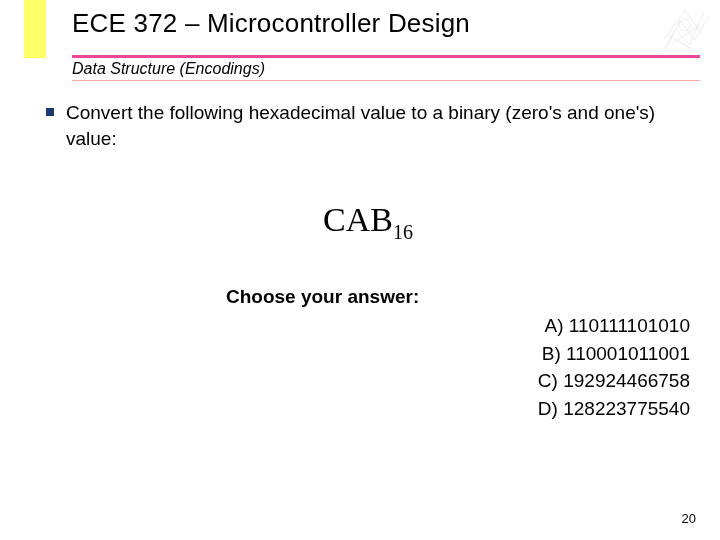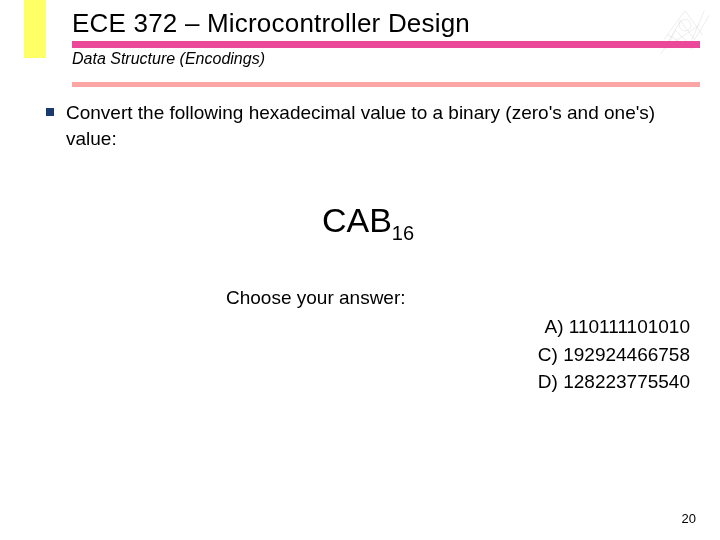--- a/index.html
+++ b/index.html
@@ -19,38 +19,38 @@
     height: 58px;
     background: #ffff66;
   }
   .header {
     position: absolute;
     left: 72px;
     top: 8px;
     right: 20px;
   }
   .title-line {
-    border-bottom: 7px solid #ec4899;
-    padding-bottom: 2px;
+    border-bottom: 3px solid #ec4899;
+    padding-bottom: 16px;
   }
   .title {
     font-size: 26px;
     color: #000;
     font-weight: normal;
     letter-spacing: 0.2px;
   }
   .subtitle {
     font-style: italic;
     font-size: 16px;
     color: #000;
     margin-top: 2px;
   }
   .subtitle-line {
-    border-bottom: 5px solid #fca5a5;
-    padding-bottom: 14px;
+    border-bottom: 1px solid #fca5a5;
+    padding-bottom: 2px;
   }
   .body-area {
     position: absolute;
     left: 46px;
     right: 30px;
     top: 100px;
   }
   .bullet-row {
     display: flex;
     align-items: flex-start;
@@ -64,37 +64,38 @@
     flex-shrink: 0;
   }
   .bullet-text {
     font-size: 19px;
     color: #000;
     line-height: 1.35;
   }
   .hex-value {
     text-align: center;
     margin-top: 50px;
-    font-family: Liberation Sans, sans-serif;
+    font-family: Liberation Serif, serif;
     font-size: 34px;
     color: #000;
   }
   .hex-value sub {
     font-size: 20px;
     vertical-align: sub;
   }
   .answer-block {
     margin-top: 42px;
     text-align: left;
     margin-left: 180px;
   }
   .answer-prompt {
     font-size: 19px;
     color: #000;
     margin-bottom: 4px;
+    font-weight: bold;
   }
   .answer-list {
     margin-left: 42px;
     text-align: right;
   }
   .answer-option {
     font-size: 19px;
     color: #000;
     line-height: 1.45;
   }
@@ -146,19 +147,20 @@
   </div>
 
   <div class="hex-value">
     <span>CAB</span><sub>16</sub>
   </div>
 
   <div class="answer-block">
     <div class="answer-prompt">Choose your answer:</div>
     <div class="answer-list">
       <div class="answer-option">A) 110111101010</div>
+      <div class="answer-option">B) 110001011001</div>
       <div class="answer-option">C) 192924466758</div>
       <div class="answer-option">D) 128223775540</div>
     </div>
   </div>
 </div>
 
 <div class="slide-number">20</div>
 
 </body></html>

